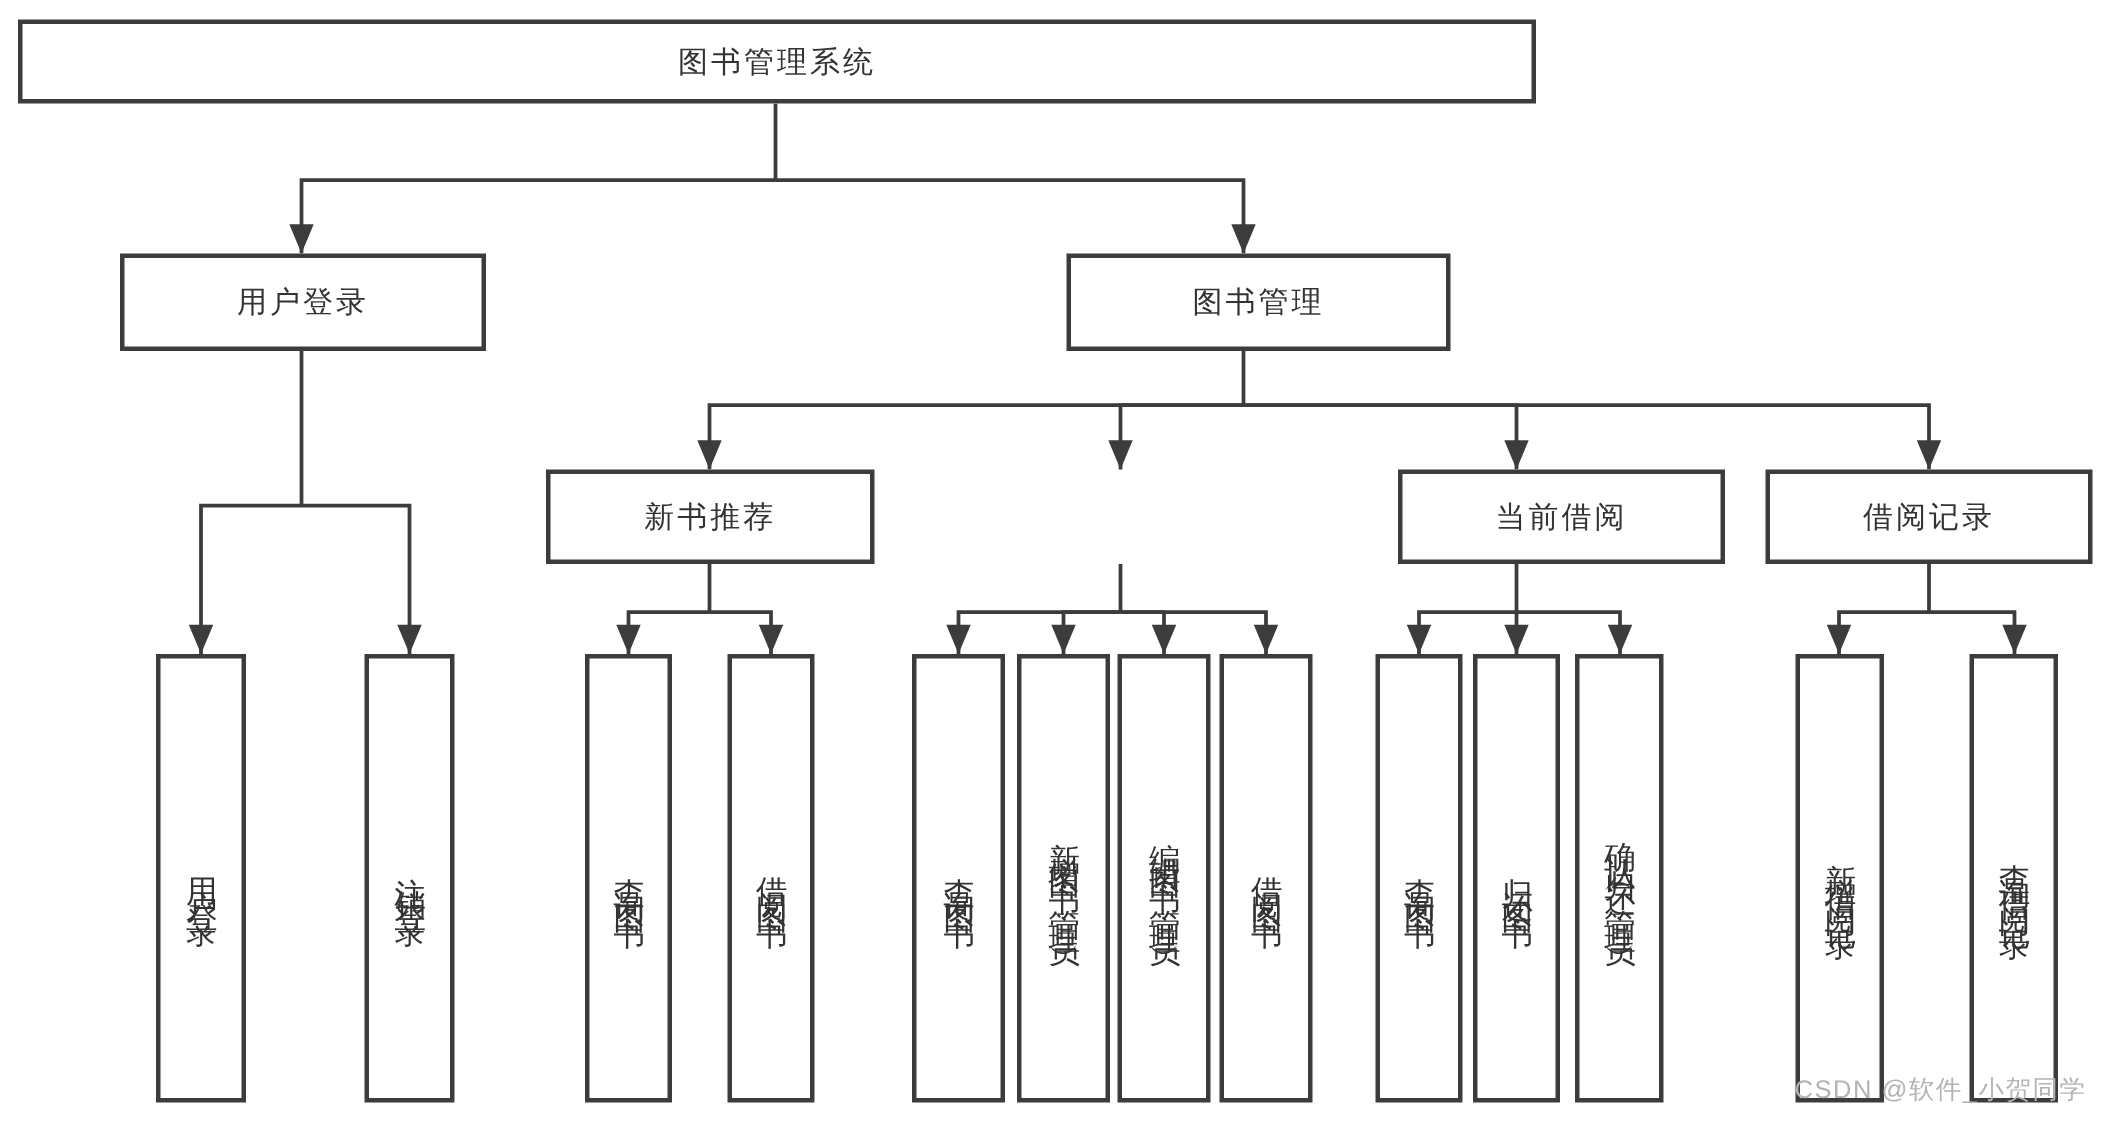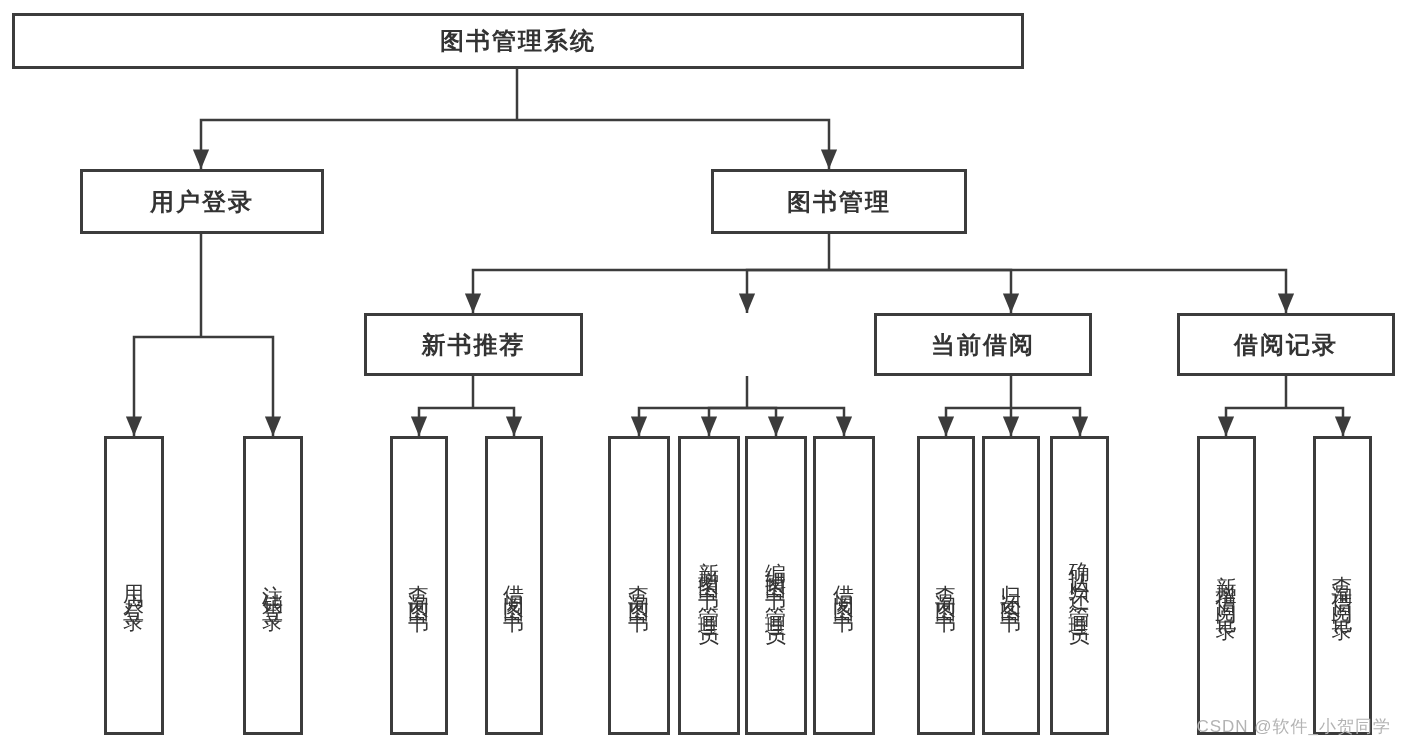--- a/index.html
+++ b/index.html
@@ -27,40 +27,39 @@
     box-sizing: border-box;
     background: #ffffff;
     border: 3px solid #3c3c3c;
     display: flex;
     align-items: center;
     justify-content: center;
     color: #333333;
     z-index: 2;
   }
   .node .h-label {
-    font-size: 24px;
+    font-size: 20px;
     letter-spacing: 2px;
     white-space: nowrap;
-    font-weight: bold;
   }
   .leaf .v-label {
     writing-mode: vertical-rl;
     text-orientation: mixed;
     font-size: 21px;
     letter-spacing: 9px;
     line-height: 1;
     white-space: nowrap;
   }
   
   #node-root            { left: 12px;  top: 13px;  width: 1012px; height: 56px; }
   #node-user-login      { left: 80px;  top: 169px; width: 244px;  height: 65px; }
   #node-book-management { left: 711px; top: 169px; width: 256px;  height: 65px; }
   #node-new-book        { left: 364px; top: 313px; width: 219px;  height: 63px; }
   #node-book-borrow     { left: 638px; top: 313px; width: 219px;  height: 63px; }
-  #node-current-borrow  { left: 874px; top: 313px; width: 218px;  height: 63px; }
+  #node-current-borrow  { left: 932px; top: 313px; width: 218px;  height: 63px; }
   #node-borrow-records  { left: 1177px;top: 313px; width: 218px;  height: 63px; }
 
   #leaf-login           { left: 104px; top: 436px; width: 60px; height: 299px; }
   #leaf-logout          { left: 243px; top: 436px; width: 60px; height: 299px; }
   #leaf-nb-query        { left: 390px; top: 436px; width: 58px; height: 299px; }
   #leaf-nb-borrow       { left: 485px; top: 436px; width: 58px; height: 299px; }
   #leaf-bb-query        { left: 608px; top: 436px; width: 62px; height: 299px; }
   #leaf-bb-add          { left: 678px; top: 436px; width: 62px; height: 299px; }
   #leaf-bb-edit         { left: 745px; top: 436px; width: 62px; height: 299px; }
   #leaf-bb-borrow       { left: 813px; top: 436px; width: 62px; height: 299px; }

